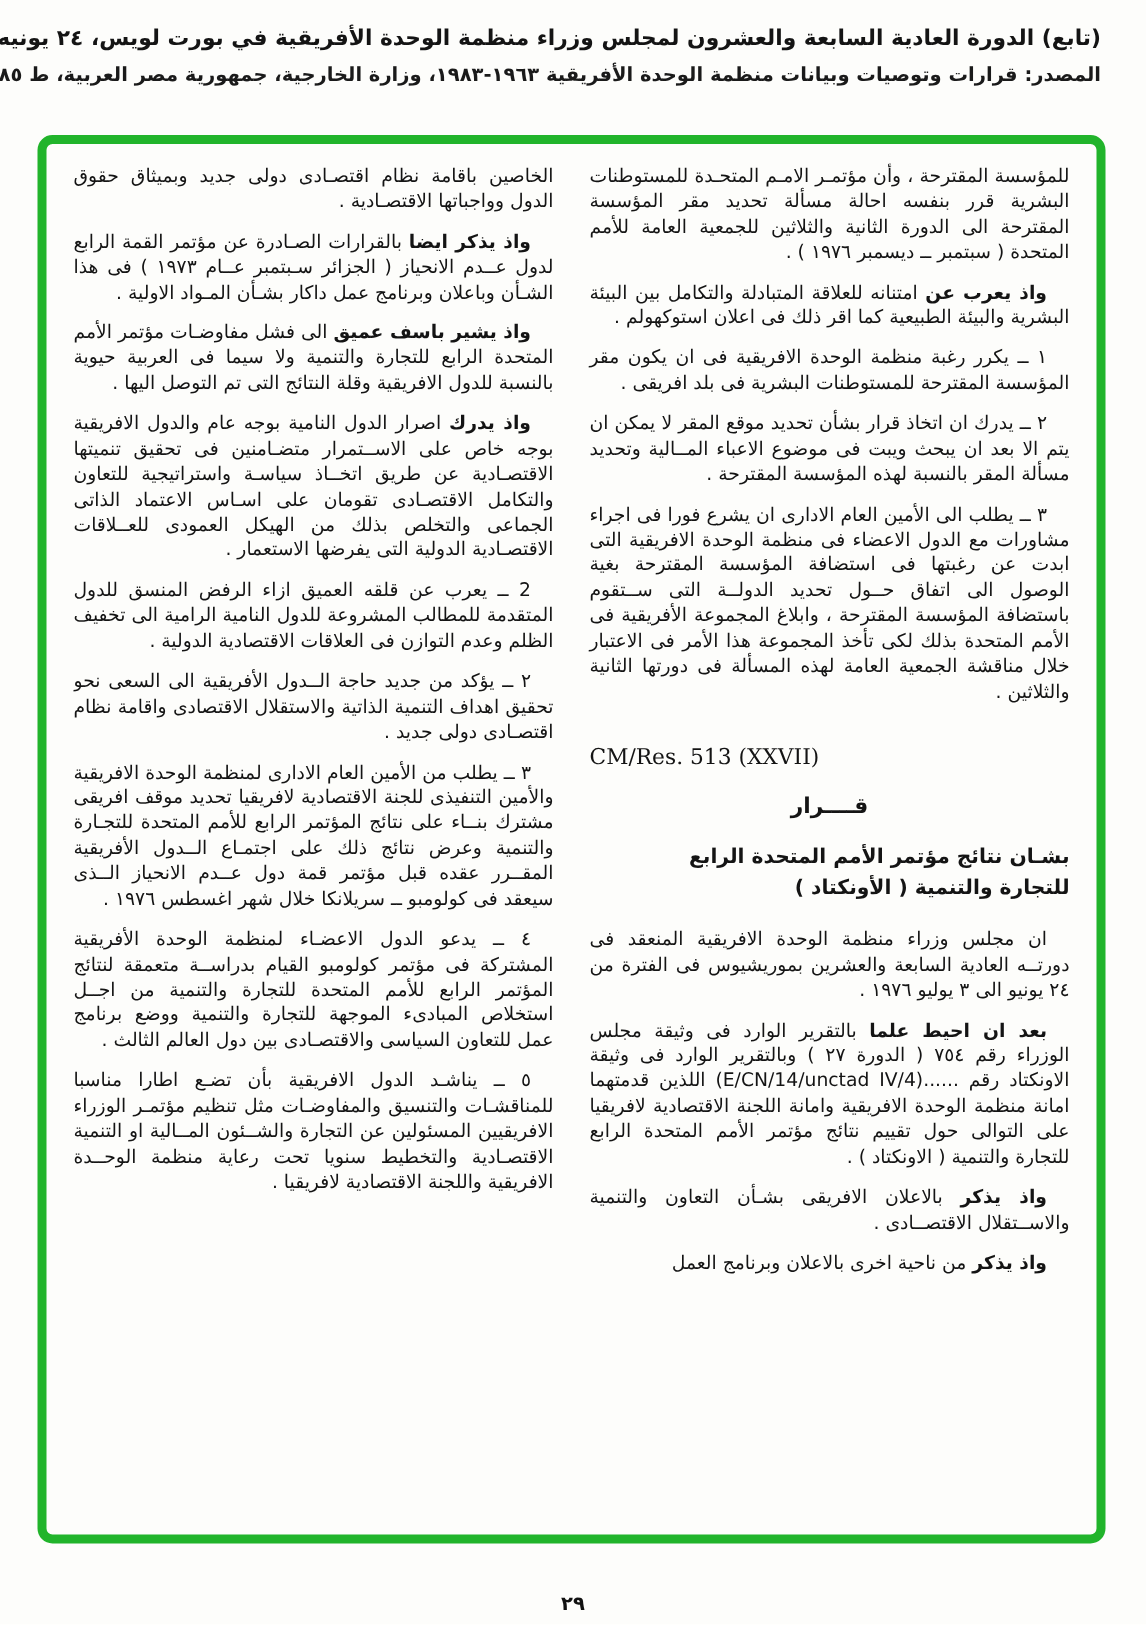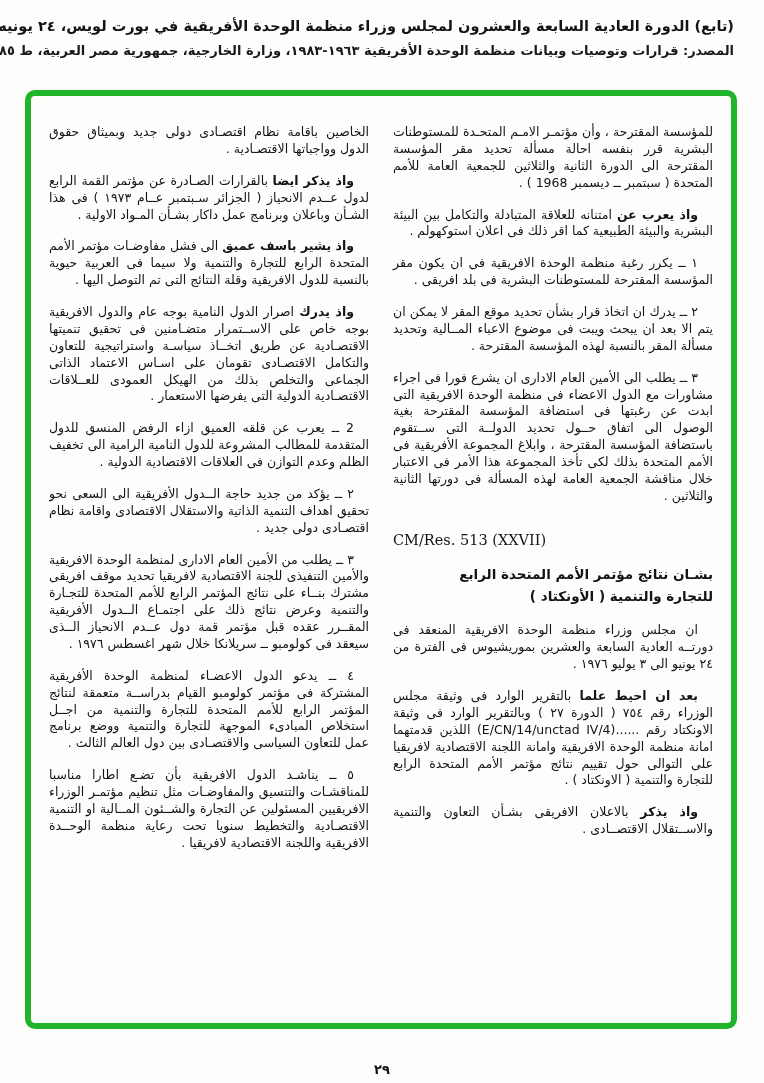--- a/index.html
+++ b/index.html
@@ -54,21 +54,21 @@
     overflow: hidden;
   }
   .col {
     flex: 1 1 0;
     direction: rtl;
     text-align: justify;
     font-size: 12.5px;
     line-height: 1.35;
   }
   .col p {
-    margin: 15px 0 10px 0;
+    margin: 0 0 10px 0;
     text-indent: 15px;
   }
   .col p.continuation { text-indent: 0; }
   .lead { font-weight: bold; }
   .cmres {
     direction: ltr;
     text-align: left;
     font-family: "DejaVu Serif", serif;
     font-size: 14.5px;
     margin: 26px 0 14px 0 !important;
@@ -107,35 +107,37 @@
 
   <div class="header">
     <div class="header-line1">(تابع) الدورة العادية السابعة والعشرون لمجلس وزراء منظمة الوحدة الأفريقية في بورت لويس، ٢٤ يونيه- ٣ يوليه ١٩٧٦</div>
     <div class="header-line2">المصدر: قرارات وتوصيات وبيانات منظمة الوحدة الأفريقية ١٩٦٣-١٩٨٣، وزارة الخارجية، جمهورية مصر العربية، ط ١٩٨٥، ص ٣٧٢-٤٠٥ .</div>
   </div>
 
   <div class="frame">
     <div class="cols">
 
       <div class="col">
-        <p class="continuation"><span>للمؤسسة المقترحة ، وأن مؤتمـر الامـم المتحـدة للمستوطنات البشرية قرر بنفسه احالة مسألة تحديد مقر المؤسسة المقترحة الى الدورة الثانية والثلاثين للجمعية العامة للأمم المتحدة ( سبتمبر ــ ديسمبر 1968 ) .</span></p>
+        <p class="continuation"><span>للمؤسسة المقترحة ، وأن مؤتمـر الامـم المتحـدة للمستوطنات البشرية قرر بنفسه احالة مسألة تحديد مقر المؤسسة المقترحة الى الدورة الثانية والثلاثين للجمعية العامة للأمم المتحدة ( سبتمبر ــ ديسمبر ١٩٧٦ ) .</span></p>
         <p><span class="lead">واذ يعرب عن</span><span> امتنانه للعلاقة المتبادلة والتكامل بين البيئة البشرية والبيئة الطبيعية كما اقر ذلك فى اعلان استوكهولم .</span></p>
         <p><span>١ ــ يكرر رغبة منظمة الوحدة الافريقية فى ان يكون مقر المؤسسة المقترحة للمستوطنات البشرية فى بلد افريقى .</span></p>
         <p><span>٢ ــ يدرك ان اتخاذ قرار بشأن تحديد موقع المقر لا يمكن ان يتم الا بعد ان يبحث ويبت فى موضوع الاعباء المــالية وتحديد مسألة المقر بالنسبة لهذه المؤسسة المقترحة .</span></p>
         <p><span>٣ ــ يطلب الى الأمين العام الادارى ان يشرع فورا فى اجراء مشاورات مع الدول الاعضاء فى منظمة الوحدة الافريقية التى ابدت عن رغبتها فى استضافة المؤسسة المقترحة بغية الوصول الى اتفاق حــول تحديد الدولــة التى ســتقوم باستضافة المؤسسة المقترحة ، وابلاغ المجموعة الأفريقية فى الأمم المتحدة بذلك لكى تأخذ المجموعة هذا الأمر فى الاعتبار خلال مناقشة الجمعية العامة لهذه المسألة فى دورتها الثانية والثلاثين .</span></p>
 
         <p class="cmres">CM/Res. 513 (XXVII)</p>
+        <p class="res-heading">قــــرار</p>
         <p class="res-title">
           <span>بشـان نتائج مؤتمر الأمم المتحدة الرابع</span><br>
           <span>للتجارة والتنمية ( الأونكتاد )</span>
         </p>
 
         <p><span>ان مجلس وزراء منظمة الوحدة الافريقية المنعقد فى دورتــه العادية السابعة والعشرين بموريشيوس فى الفترة من ٢٤ يونيو الى ٣ يوليو ١٩٧٦ .</span></p>
         <p><span class="lead">بعد ان احيط علما</span><span> بالتقرير الوارد فى وثيقة مجلس الوزراء رقم ٧٥٤ ( الدورة ٢٧ ) وبالتقرير الوارد فى وثيقة الاونكتاد رقم ......(E/CN/14/unctad IV/4) اللذين قدمتهما امانة منظمة الوحدة الافريقية وامانة اللجنة الاقتصادية لافريقيا على التوالى حول تقييم نتائج مؤتمر الأمم المتحدة الرابع للتجارة والتنمية ( الاونكتاد ) .</span></p>
         <p><span class="lead">واذ يذكر</span><span> بالاعلان الافريقى بشـأن التعاون والتنمية والاســتقلال الاقتصــادى .</span></p>
+        <p><span class="lead">واذ يذكر</span><span> من ناحية اخرى بالاعلان وبرنامج العمل</span></p>
       </div>
 
       <div class="col">
         <p class="continuation"><span>الخاصين باقامة نظام اقتصـادى دولى جديد وبميثاق حقوق الدول وواجباتها الاقتصـادية .</span></p>
         <p><span class="lead">واذ يذكر ايضا</span><span> بالقرارات الصـادرة عن مؤتمر القمة الرابع لدول عــدم الانحياز ( الجزائر سـبتمبر عــام ١٩٧٣ ) فى هذا الشـأن وباعلان وبرنامج عمل داكار بشـأن المـواد الاولية .</span></p>
         <p><span class="lead">واذ يشير باسف عميق</span><span> الى فشل مفاوضـات مؤتمر الأمم المتحدة الرابع للتجارة والتنمية ولا سيما فى العربية حيوية بالنسبة للدول الافريقية وقلة النتائج التى تم التوصل اليها .</span></p>
         <p><span class="lead">واذ يدرك</span><span> اصرار الدول النامية بوجه عام والدول الافريقية بوجه خاص على الاســتمرار متضـامنين فى تحقيق تنميتها الاقتصـادية عن طريق اتخــاذ سياسـة واستراتيجية للتعاون والتكامل الاقتصـادى تقومان على اسـاس الاعتماد الذاتى الجماعى والتخلص بذلك من الهيكل العمودى للعــلاقات الاقتصـادية الدولية التى يفرضها الاستعمار .</span></p>
         <p><span>2 ــ يعرب عن قلقه العميق ازاء الرفض المنسق للدول المتقدمة للمطالب المشروعة للدول النامية الرامية الى تخفيف الظلم وعدم التوازن فى العلاقات الاقتصادية الدولية .</span></p>
         <p><span>٢ ــ يؤكد من جديد حاجة الــدول الأفريقية الى السعى نحو تحقيق اهداف التنمية الذاتية والاستقلال الاقتصادى واقامة نظام اقتصـادى دولى جديد .</span></p>
         <p><span>٣ ــ يطلب من الأمين العام الادارى لمنظمة الوحدة الافريقية والأمين التنفيذى للجنة الاقتصادية لافريقيا تحديد موقف افريقى مشترك بنــاء على نتائج المؤتمر الرابع للأمم المتحدة للتجـارة والتنمية وعرض نتائج ذلك على اجتمـاع الــدول الأفريقية المقــرر عقده قبل مؤتمر قمة دول عــدم الانحياز الــذى سيعقد فى كولومبو ــ سريلانكا خلال شهر اغسطس ١٩٧٦ .</span></p>

